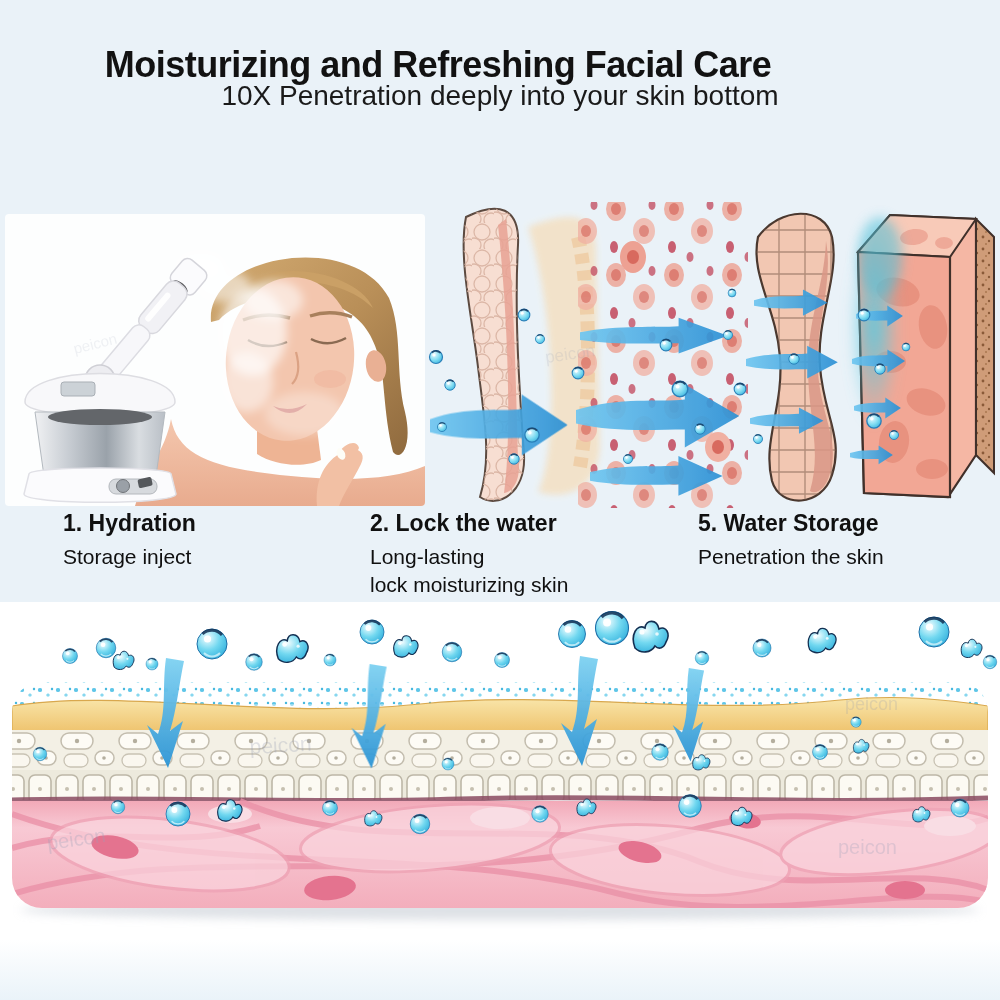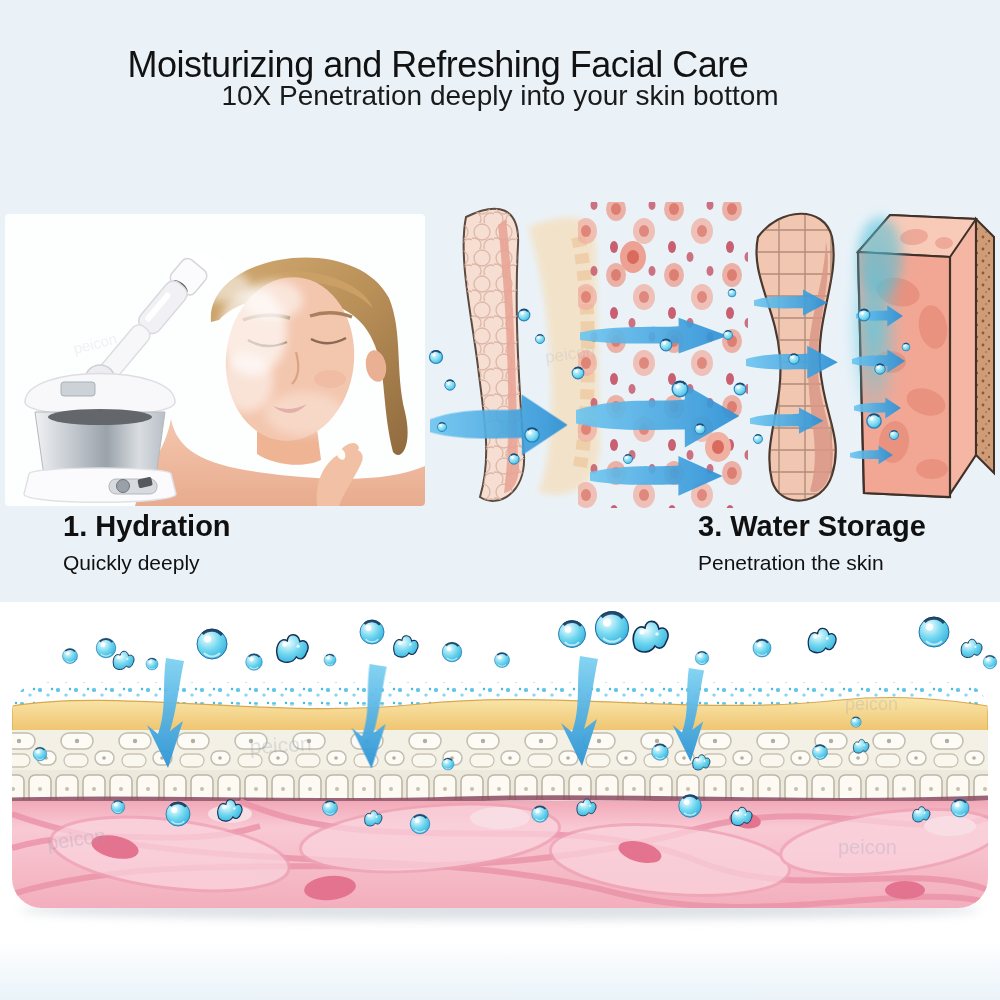--- a/index.html
+++ b/index.html
@@ -2,28 +2,28 @@
 <html style="--background_top: #eaf2f8; --arrow_blue: #3fa8e4; --droplet_cyan: #3ec4ea; --epidermis_beige: #f3e2c8; --skin_pink: #f2b3a6; --dermis_pink: #f5b9c6; --band_yellow: #f0c676;"><head>
 <meta charset="utf-8">
 <style>
   html,body{margin:0;padding:0;}
   .page{position:relative;width:1000px;height:1000px;overflow:hidden;
         font-family:"Liberation Sans",sans-serif;
         background:linear-gradient(#ffffff,#ffffff 94%,#eaf3f9);}
   .top-bg{position:absolute;left:0;top:0;width:1000px;height:602px;
           background:var(--background_top,#eaf2f8);}
   .main-title{position:absolute;left:0;top:44px;width:876px;text-align:center;
-          font-size:36px;font-weight:normal;color:#121212;letter-spacing:-.5px;}
+          font-size:36px;font-weight:bold;color:#121212;letter-spacing:-.5px;}
   .sub-title{position:absolute;left:0;top:80px;width:1000px;text-align:center;
           font-size:28px;font-weight:400;color:#1a1a1a;}
   .photo{position:absolute;left:5px;top:214px;width:420px;height:292px;
          background:#fdfefe;border-radius:4px;}
   .diagram{position:absolute;left:428px;top:197px;width:572px;height:316px;}
   .step{position:absolute;top:510px;color:#101010;}
-  .step h3{margin:0 0 6px 0;font-size:29px;font-weight:bold;}
+  .step h3{margin:0 0 6px 0;font-size:23px;font-weight:bold;}
   .step p{margin:0;font-size:21px;line-height:1.35;}
   .step1{left:63px;} .step2{left:370px;} .step3{left:698px;}
   .bottom-illu{position:absolute;left:0;top:602px;width:1000px;height:340px;}
   svg text.wm{font-family:"Liberation Sans",sans-serif;}
 </style>
 </head>
 <body>
 
 <div class="page">
   <div class="top-bg"></div>
@@ -239,24 +239,28 @@
       <use href="#dropS" transform="translate(446,224) scale(1.1)"></use>
         <use href="#dropS" transform="translate(466,238) scale(.7)"></use>
       <use href="#dropS" transform="translate(478,150) scale(.6)"></use>
         <use href="#dropS" transform="translate(200,262) scale(.7)"></use>
     </g>
     <text class="wm" x="118" y="166" font-size="17" fill="#8c96b0" opacity=".16" transform="rotate(-8 118 166)">peicon</text>
   </svg>
 
   <div class="step step1">
     <h3>1. Hydration</h3>
-    <p><span>Quickly deeply</span><br></p>
+    <p><span>Storage inject</span><br></p>
+  </div>
+  <div class="step step2">
+    <h3>2. Lock the water</h3>
+    <p><span>Long-lasting</span><br><span>lock moisturizing skin</span></p>
   </div>
   <div class="step step3">
-    <h3>3. Water Storage</h3>
+    <h3>5. Water Storage</h3>
     <p><span>Penetration the skin</span><br></p>
   </div>
 
   <svg class="bottom-illu" viewBox="0 0 1000 340">
     <defs>
       <radialGradient id="dropRG2" cx=".35" cy=".3" r=".9">
         <stop offset="0" stop-color="#f2fdff"></stop>
           <stop offset=".45" stop-color="#72d8f0"></stop>
         <stop offset="1" stop-color="#1fa3d6"></stop>
       </radialGradient>

